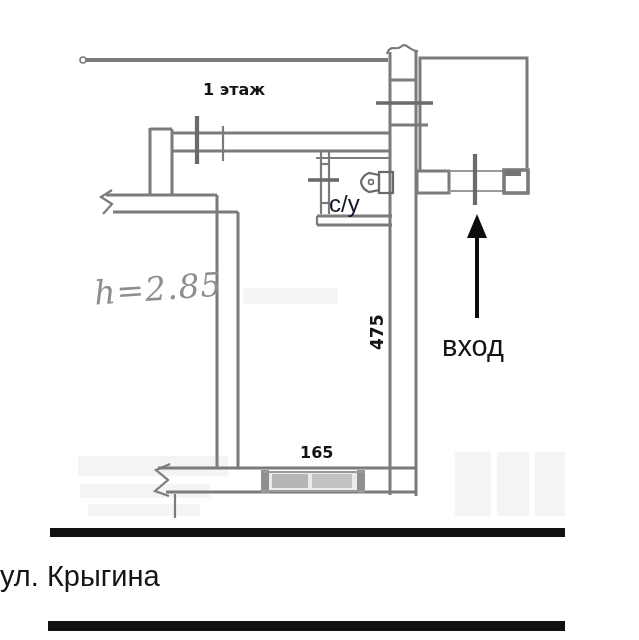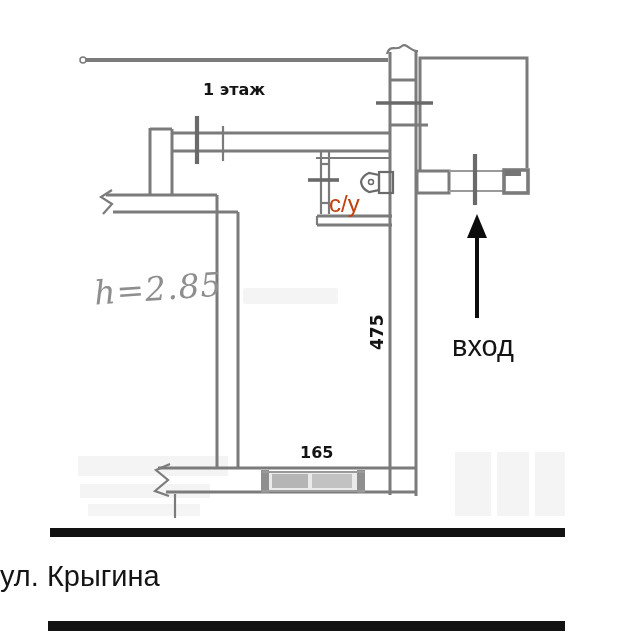--- a/index.html
+++ b/index.html
@@ -23,25 +23,25 @@
   .w4{stroke-width:4.2}
   .dk{stroke:#6a6a6a}
   .lt{stroke:#9a9a9a}
   .fillwall{fill:#757575}
   .fillink{fill:var(--street-line)}
   .wm{fill:var(--watermark)}
   .label{position:absolute;color:var(--ink);white-space:nowrap;}
   .floor-label{left:203px;top:80px;font-size:16px;font-weight:bold;font-family:"DejaVu Sans",sans-serif;}
   .height-label{left:94px;top:269px;font-size:33px;font-style:italic;
     font-family:"DejaVu Serif",serif;color:var(--pencil);transform:rotate(-4deg);letter-spacing:1px;}
-  .bathroom-label{left:329px;top:190px;font-size:24px;color:#c2410c;}
+  .bathroom-label{left:329px;top:190px;font-size:24px;color:#0f172a;}
   .dim-475{left:367px;top:350px;font-size:17px;font-weight:bold;font-family:"DejaVu Sans",sans-serif;
     transform:rotate(-90deg);transform-origin:0 0;}
   .dim-332{left:300px;top:443px;font-size:16px;font-weight:bold;font-family:"DejaVu Sans",sans-serif;}
-  .entrance-label{left:442px;top:328px;font-size:29px;line-height:37px;margin-left:10px;}
+  .entrance-label{left:442px;top:328px;font-size:29px;line-height:37px;}
   .street-label{left:0;top:560px;width:616px;text-align:left;font-size:29px;}
 </style>
 </head>
 <body>
 
 <div id="canvas">
 
   <svg id="plan-svg" width="639" height="640" viewBox="0 0 639 640">
 
     <g opacity="0.55">

